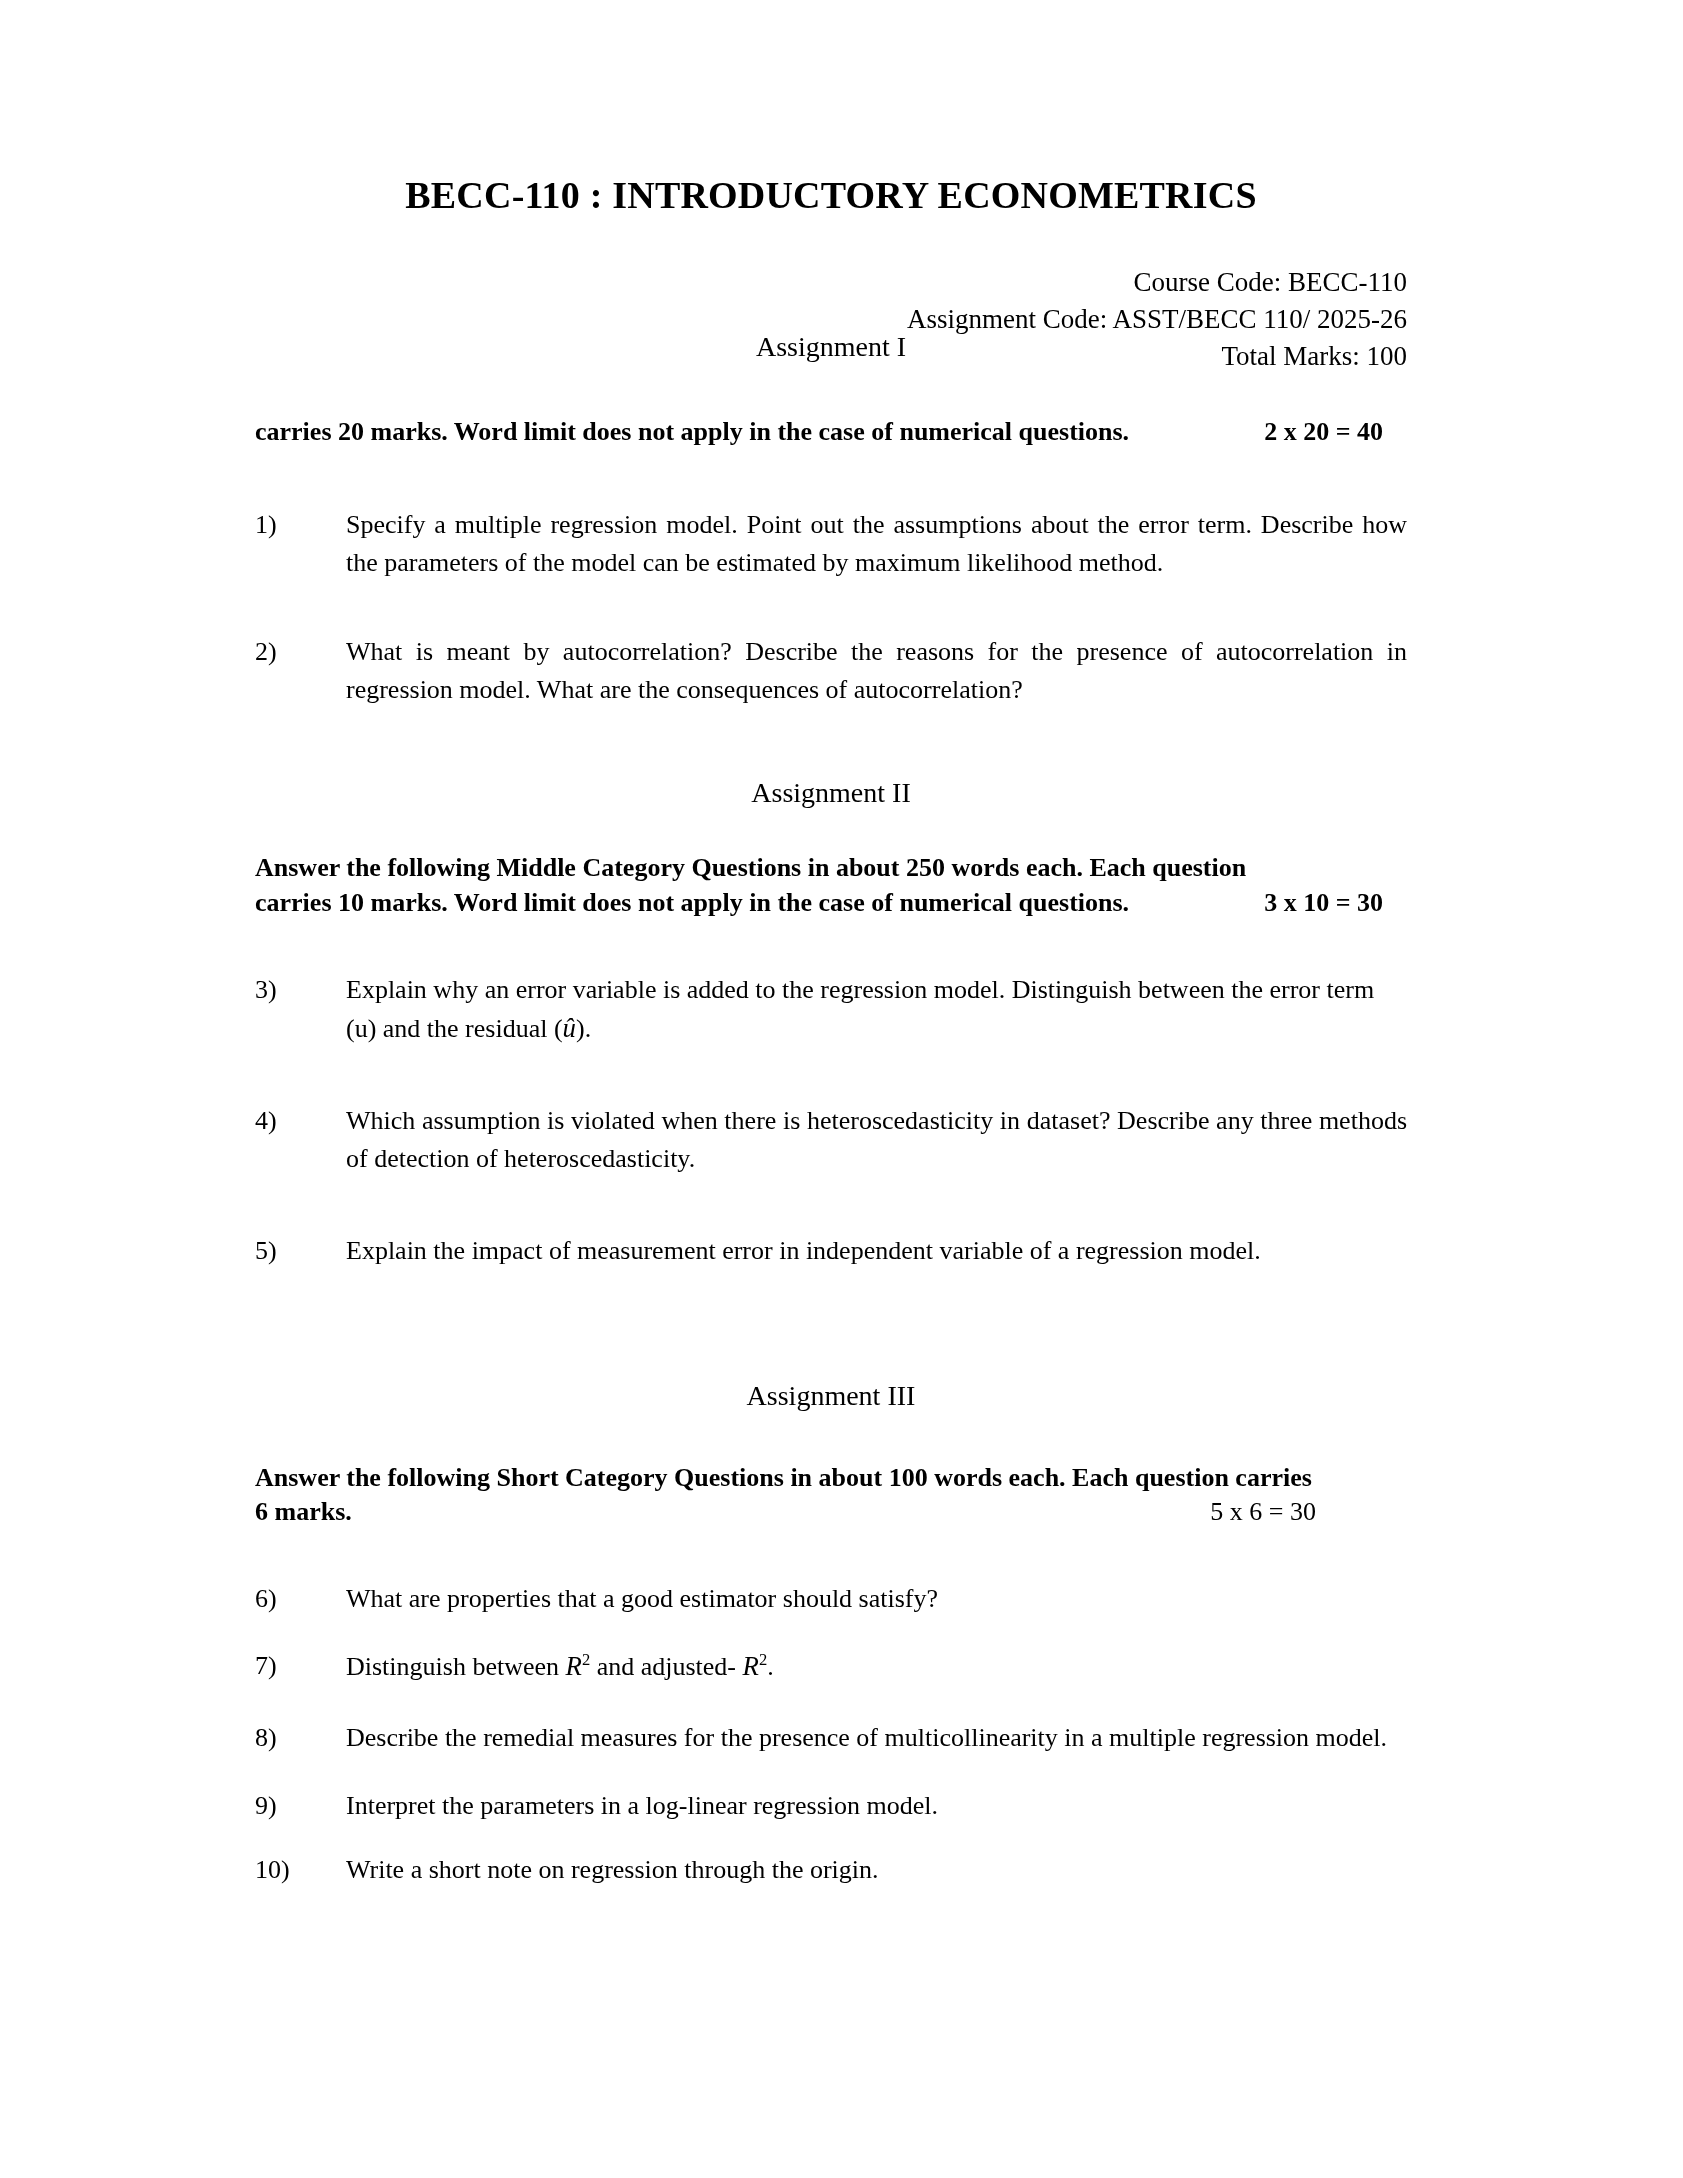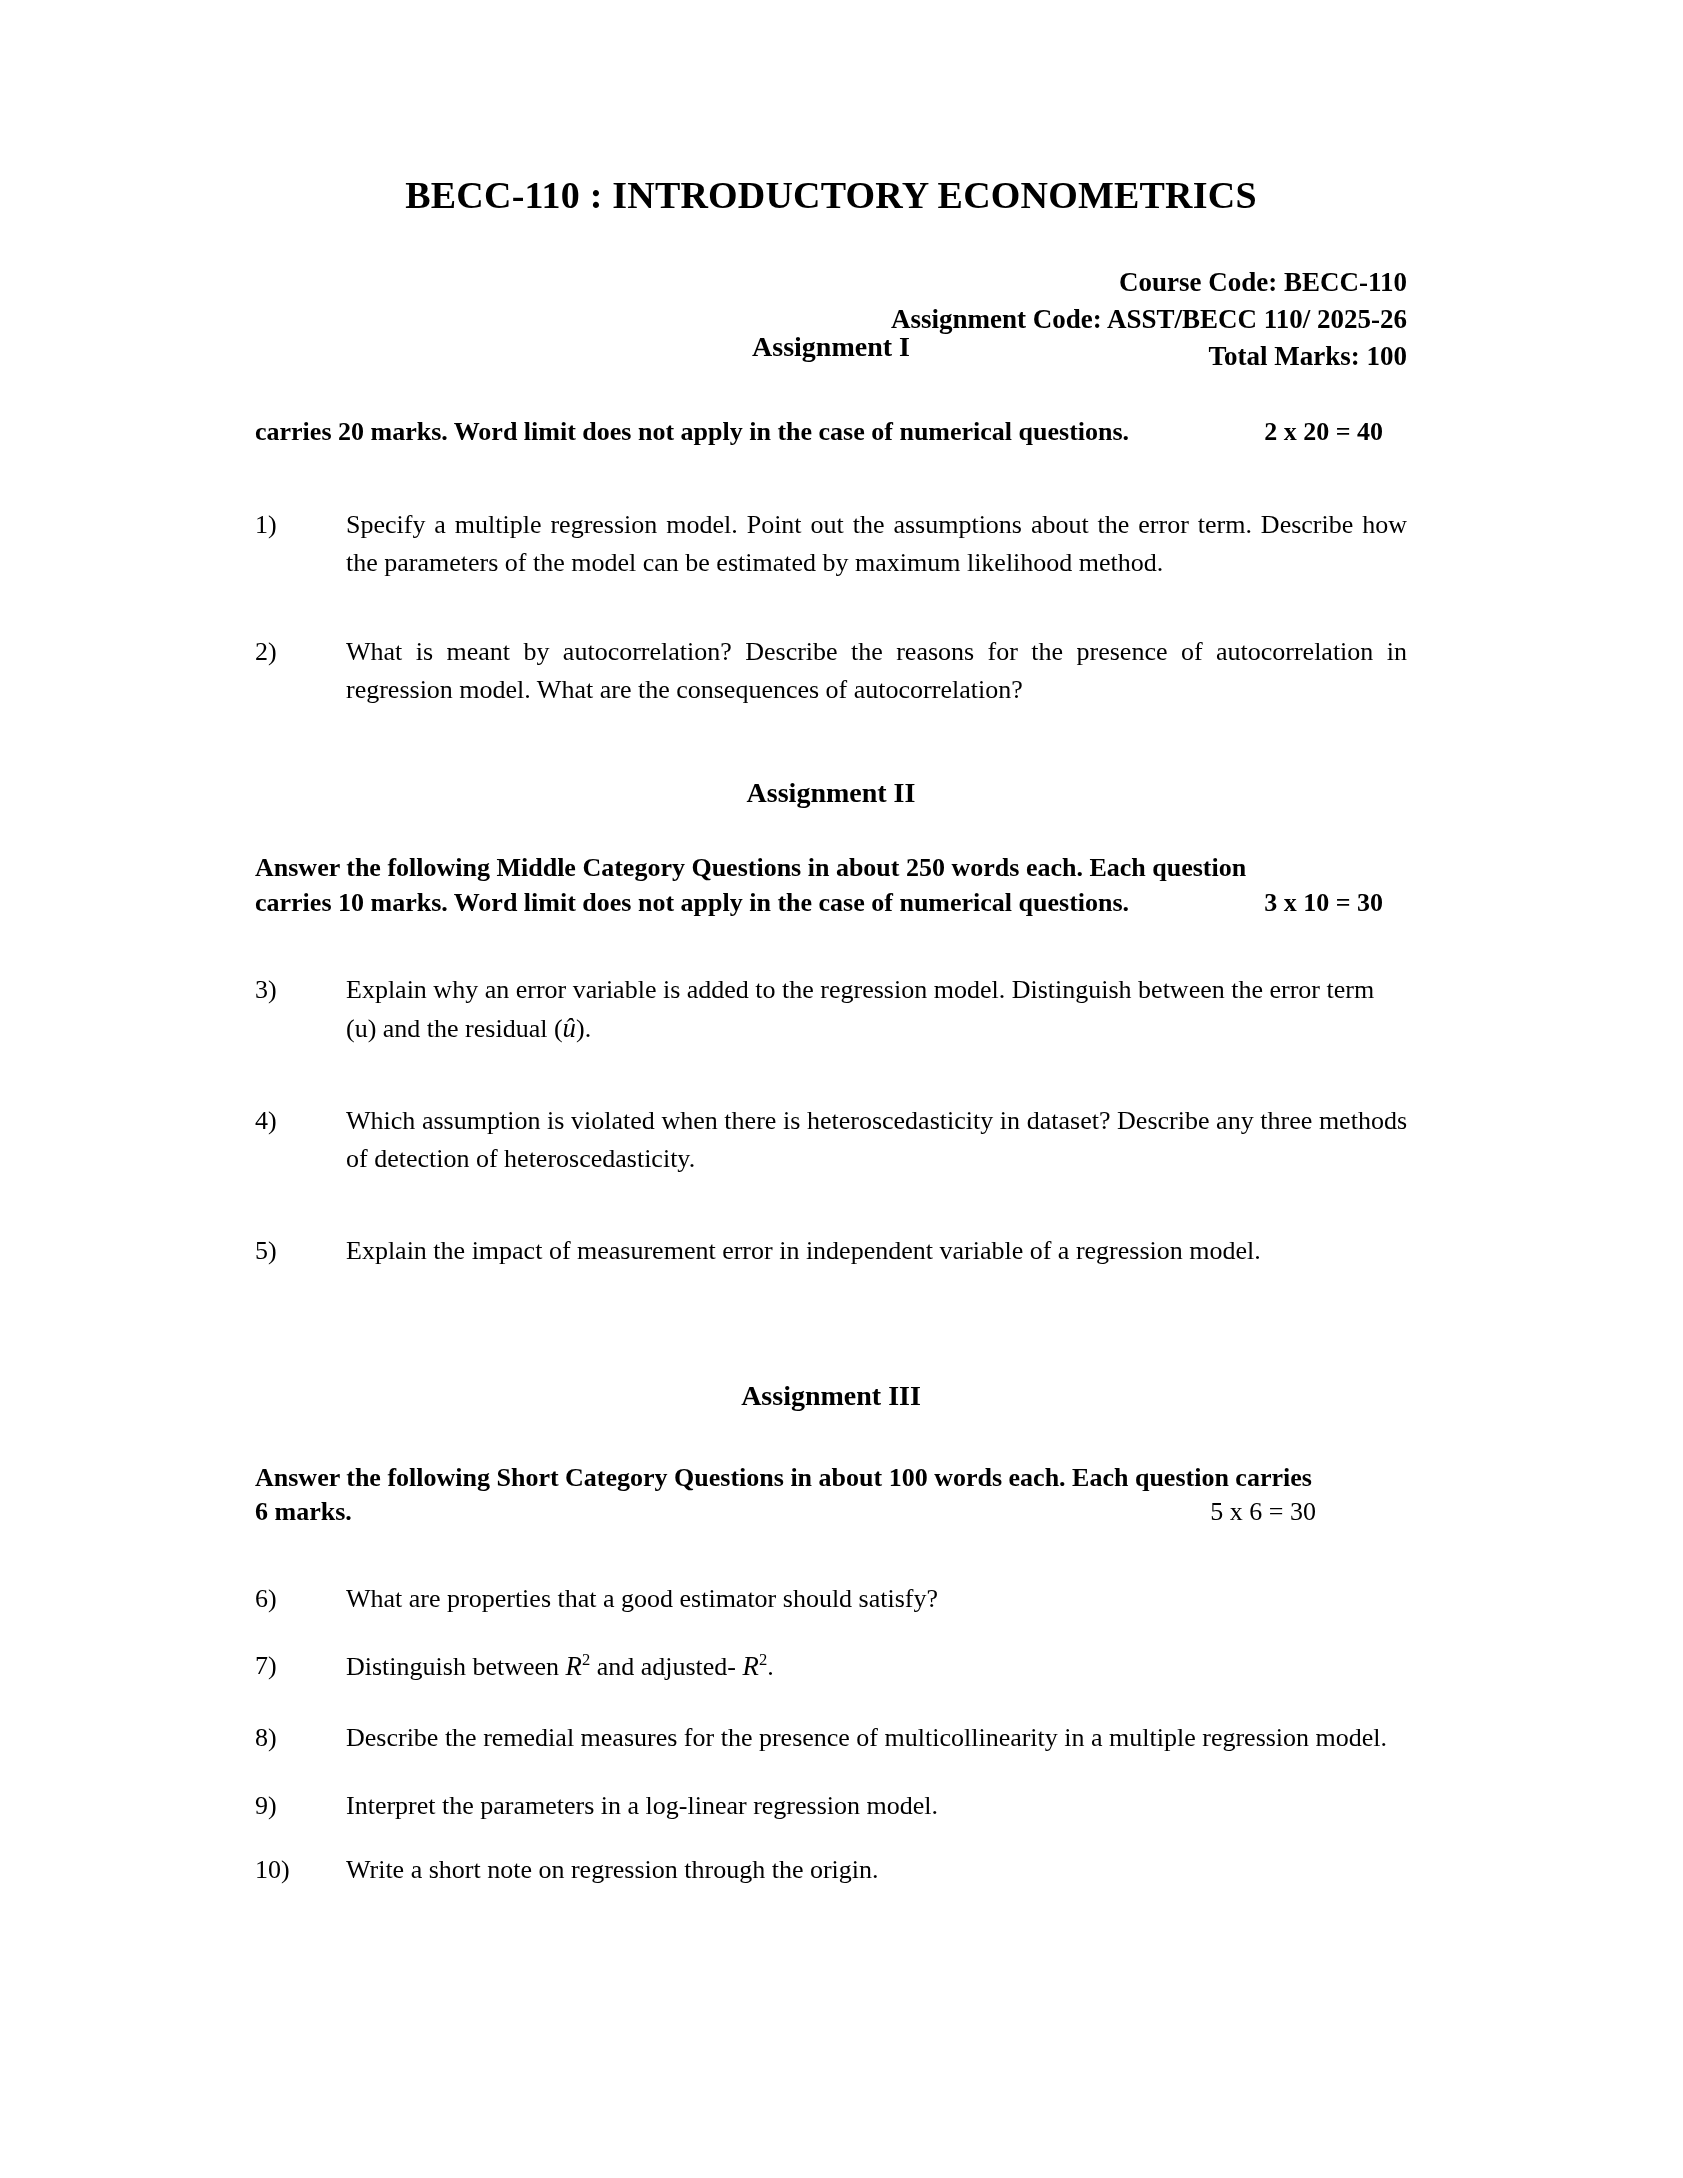--- a/index.html
+++ b/index.html
@@ -36,30 +36,30 @@
     font-weight: bold;
     font-size: 38px;
     letter-spacing: 0.2px;
     margin: 0;
     padding-top: 175px;
     line-height: 1.1;
   }
 
   .meta-block {
     text-align: right;
-    font-weight: bold;
+    font-weight: normal;
     font-size: 27px;
     line-height: 1.37;
     margin-top: 47px;
   }
   .meta-line { display: block; white-space: nowrap; }
 
   .assignment-heading {
     text-align: center;
-    font-weight: bold;
+    font-weight: normal;
     font-size: 28px;
     line-height: 1.2;
   }
   .assignment-heading.first { margin-top: -45px; }
   .assignment-heading.second { margin-top: 67px; }
   .assignment-heading.third  { margin-top: 109px; }
 
   
   .instructions {
     font-weight: bold;

